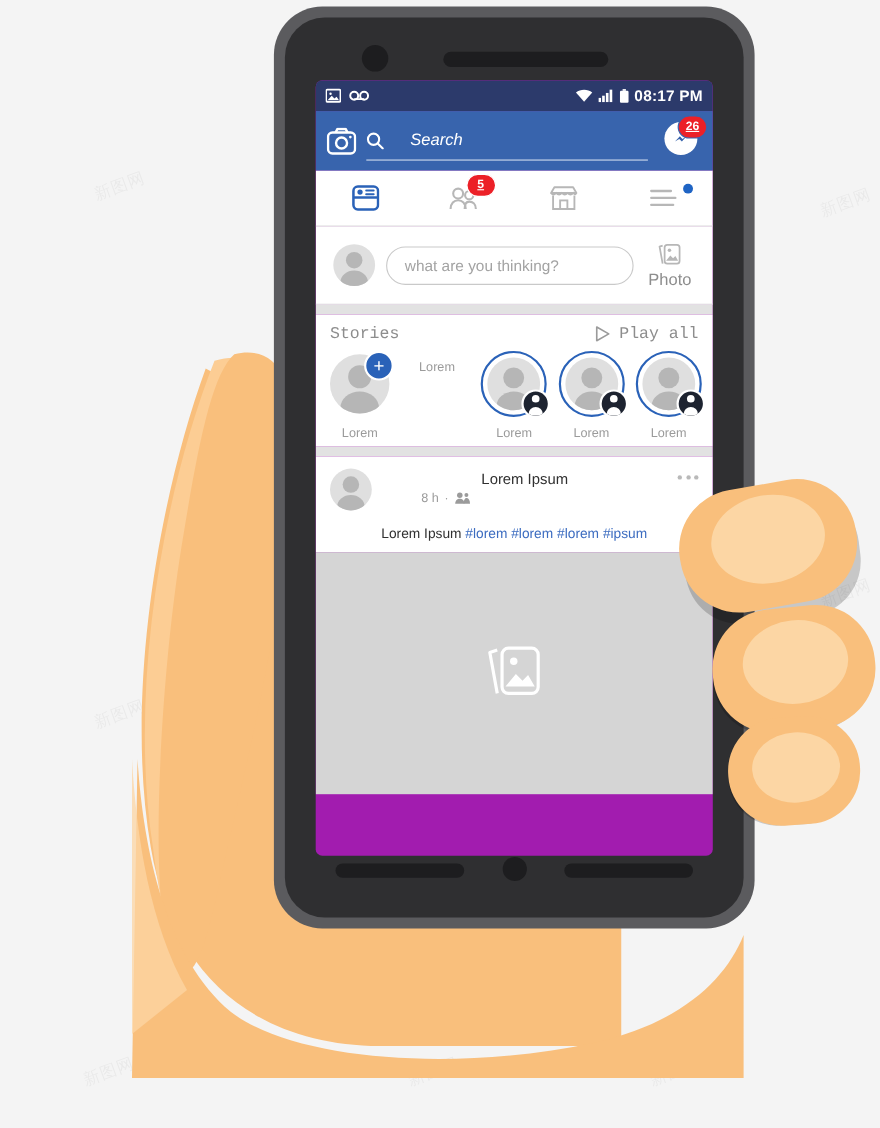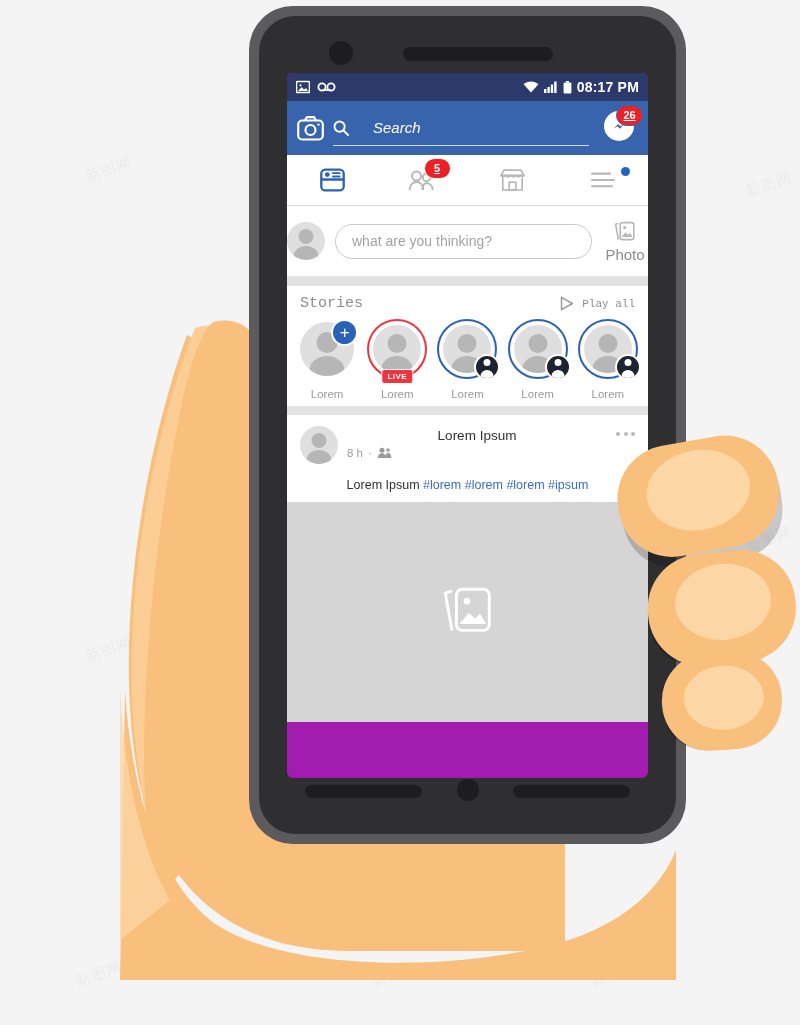--- a/index.html
+++ b/index.html
@@ -93,41 +93,41 @@
   .tab{flex:1;display:flex;align-items:center;justify-content:center;position:relative;height:100%;}
   .tab .badge{border-color:#fff;top:3px;right:17px;}
   .bluedot{
     position:absolute;width:9px;height:9px;border-radius:50%;
     background:#1f64c4;top:12px;right:18px;
   }
 
   
   .composer{
     background:#fff;height:70px;display:flex;align-items:center;
-    padding:0 0;gap:10px;border-bottom:1px solid #e7e7e7;
+    padding:0 16px;gap:10px;border-bottom:1px solid #e7e7e7;
   }
   .avatar{border-radius:50%;background:#dfdfdf;position:relative;overflow:hidden;flex:none;}
   .av-head{position:absolute;border-radius:50%;background:#b6b6b6;left:50%;transform:translateX(-50%);}
   .av-body{position:absolute;border-radius:50% 50% 0 0 / 70% 70% 0 0;background:#b6b6b6;left:50%;transform:translateX(-50%);}
   .compose-input{
     flex:1;height:33px;border:1px solid #c9c9c9;border-radius:18px;
     display:flex;align-items:center;padding:0 16px;
   }
   .compose-ph{color:#a3a3a3;font-size:14px;}
   .photo-btn{width:46px;display:flex;flex-direction:column;align-items:center;gap:2px;flex:none;}
   .photo-lbl{font-size:15px;color:#8d8d8d;}
 
   .spacer{height:9px;background:#e2e2e2;}
 
   
   .stories{background:#fff;padding:9px 0 6px 0;}
   .stories-head{display:flex;align-items:center;padding:0 13px 7px 13px;font-family:Liberation Mono, monospace;}
   .stories-title{font-size:15px;color:#8d8d8d;}
   .playall{margin-left:auto;display:flex;align-items:center;gap:8px;}
-  .playall-lbl{font-size:11px;color:#8d8d8d;}
+  .playall-lbl{font-size:15px;color:#8d8d8d;}
   .story-row{display:flex;justify-content:space-around;padding:0 5px;}
   .story{width:62px;display:flex;flex-direction:column;align-items:center;}
   .story-ring{
     position:relative;width:56px;height:56px;border-radius:50%;
     display:flex;align-items:center;justify-content:center;
   }
   .ring-blue{border:2.5px solid #2a62b8;}
   .ring-red{border:2.5px solid #ee3440;}
   .ring-none{border:2.5px solid transparent;}
   .plusbadge{
@@ -146,21 +146,21 @@
   }
   .mb-head{position:absolute;left:50%;transform:translateX(-50%);top:3px;width:7px;height:7px;border-radius:50%;background:#fff;}
   .mb-body{position:absolute;left:50%;transform:translateX(-50%);bottom:0;width:13px;height:8px;border-radius:50% 50% 0 0 / 80% 80% 0 0;background:#fff;}
   .story-lbl{margin-top:9px;font-size:11.5px;color:#9b9b9b;}
 
   
   .post{background:#fff;padding:11px 13px 10px 13px;}
   .post-head{display:flex;align-items:flex-start;gap:9px;}
   .post-meta{flex:1;padding-top:2px;}
   .post-author{font-size:13.5px;color:#303030;}
-  .post-sub{display:flex;align-items:center;gap:5px;margin-top:4px;}
+  .post-sub{display:flex;align-items:center;gap:5px;margin-top:4px;margin-left:36px;}
   .post-time{font-size:11.5px;color:#9b9b9b;}
   .post-dot{font-size:11px;color:#9b9b9b;}
   .post-more{display:flex;gap:3.5px;align-items:center;padding-top:6px;}
   .post-more span{width:4px;height:4px;border-radius:50%;background:#b9b9b9;display:block;}
   .post-text{margin-top:14px;font-size:12.5px;color:#303030;}
   .post-text .tags{color:#3c6cc0;}
   .post-img{
     background:#d5d5d5;height:220px;display:flex;align-items:center;justify-content:center;
   }
 </style>
@@ -332,27 +332,20 @@
                 <div class="avatar" style="width:54px;height:54px;">
                   <span class="av-head" style="width:21px;height:21px;top:10px;"></span>
                   <span class="av-body" style="width:35px;height:21px;bottom:-1px;"></span>
                 </div>
                 <span class="plusbadge">+</span>
               </div>
               <span class="story-lbl">Lorem</span>
             </div>
 
             <div class="story">
-              <div class="story-ring ring-red">
-                <div class="avatar" style="width:48px;height:48px;">
-                  <span class="av-head" style="width:19px;height:19px;top:9px;"></span>
-                  <span class="av-body" style="width:31px;height:18px;bottom:-1px;"></span>
-                </div>
-                <span class="livebadge">LIVE</span>
-              </div>
               <span class="story-lbl">Lorem</span>
             </div>
 
             <div class="story">
               <div class="story-ring ring-blue">
                 <div class="avatar" style="width:48px;height:48px;">
                   <span class="av-head" style="width:19px;height:19px;top:9px;"></span>
                   <span class="av-body" style="width:31px;height:18px;bottom:-1px;"></span>
                 </div>
                 <span class="minibadge">

